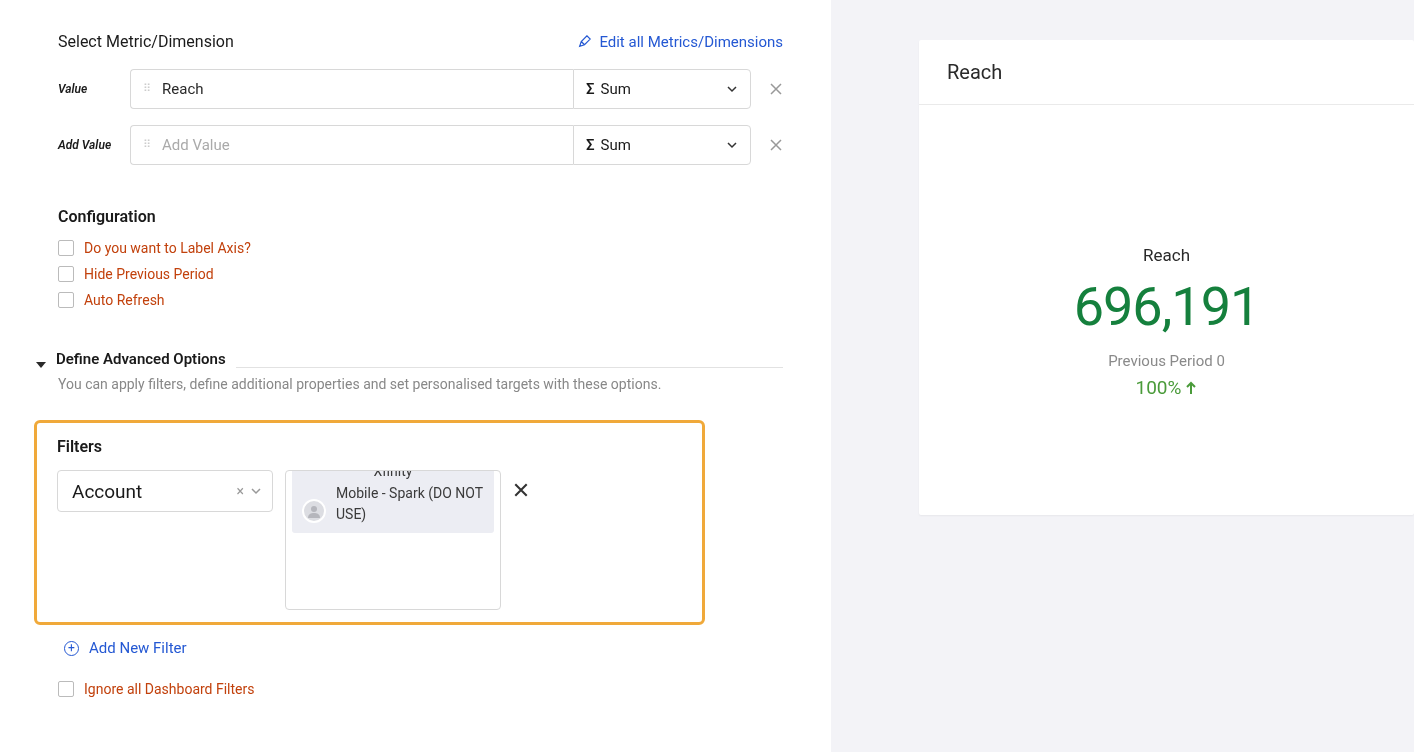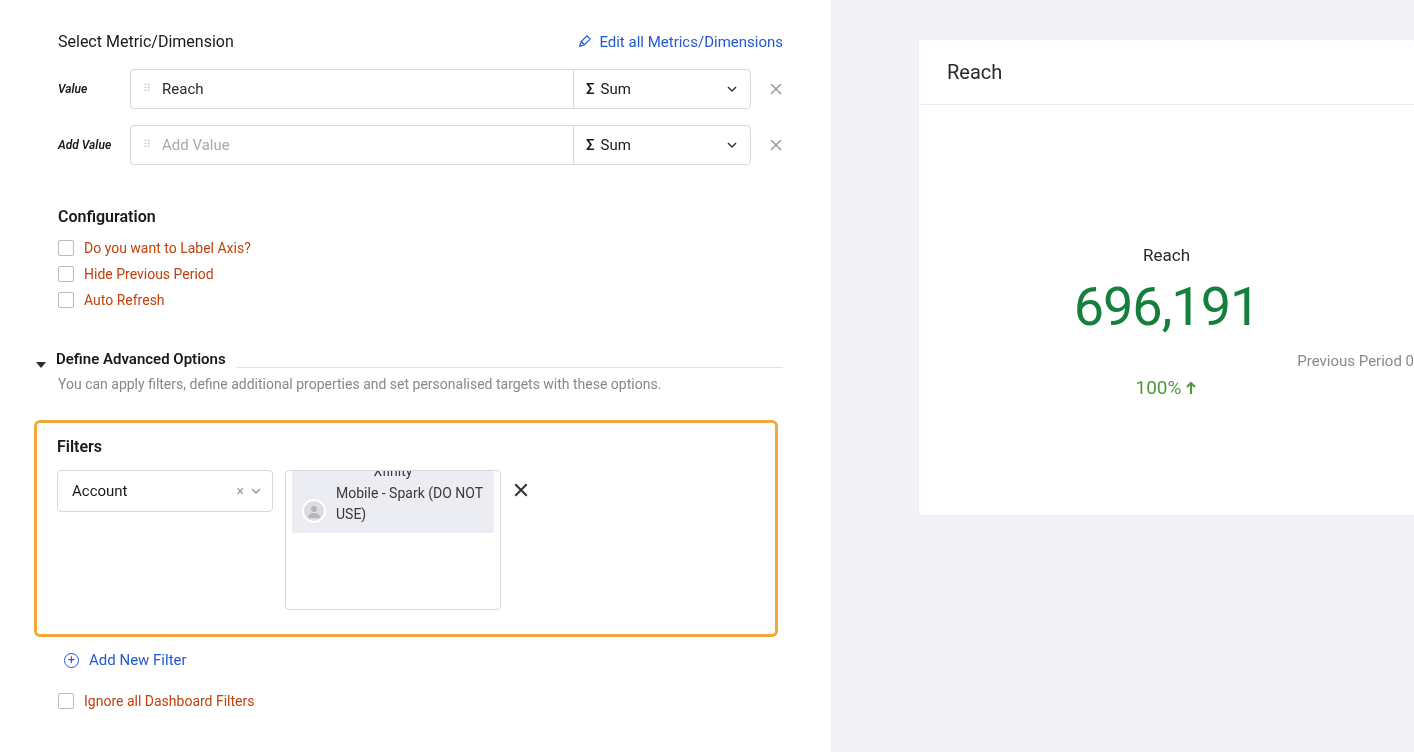--- a/index.html
+++ b/index.html
@@ -49,21 +49,20 @@
     .preview-metric-value {
       font-size: 54px;
       font-weight: 400;
       color: #15803d;
       letter-spacing: -1px;
     }
     .preview-prev {
       font-size: 15px;
       color: #8a8a8a;
       margin-top: 14px;
-      text-align: right;
     }
     .preview-percent {
       font-size: 19px;
       color: #4a9b3a;
       margin-top: 6px;
       display: inline-flex;
       align-items: center;
       gap: 4px;
     }
 
@@ -184,24 +183,24 @@
     .collapse-line { flex: 1; height: 1px; background: #e2e2e2; }
     .collapse-desc {
       font-size: 14px;
       color: #888;
       margin-top: 8px;
     }
 
     .filters-box {
       border: 3px solid #f0a93a;
       border-radius: 6px;
-      padding: 14px 20px 24px 20px;
+      padding: 14px 20px 12px 20px;
       margin-top: 28px;
       margin-left: -24px;
-      width: 744px;
+      width: 671px;
     }
     .filters-title {
       font-size: 16px;
       font-weight: 600;
       margin-bottom: 14px;
     }
     .filter-row {
       display: flex;
       align-items: flex-start;
       gap: 12px;
@@ -211,21 +210,21 @@
       height: 42px;
       border: 1px solid #d8d8d8;
       border-radius: 4px;
       padding: 0 10px 0 14px;
       display: flex;
       align-items: center;
       justify-content: space-between;
       background: #fff;
       cursor: pointer;
     }
-    .filter-field-text { font-size: 15px; }
+    .filter-field-text { font-size: 19px; }
     .filter-field-ctrls { display: flex; align-items: center; gap: 6px; color: #999; }
     .small-x { font-size: 14px; }
     .filter-value-box {
       width: 216px;
       height: 140px;
       border: 1px solid #d8d8d8;
       border-radius: 4px;
       padding: 6px;
       background: #fff;
       overflow: hidden;

